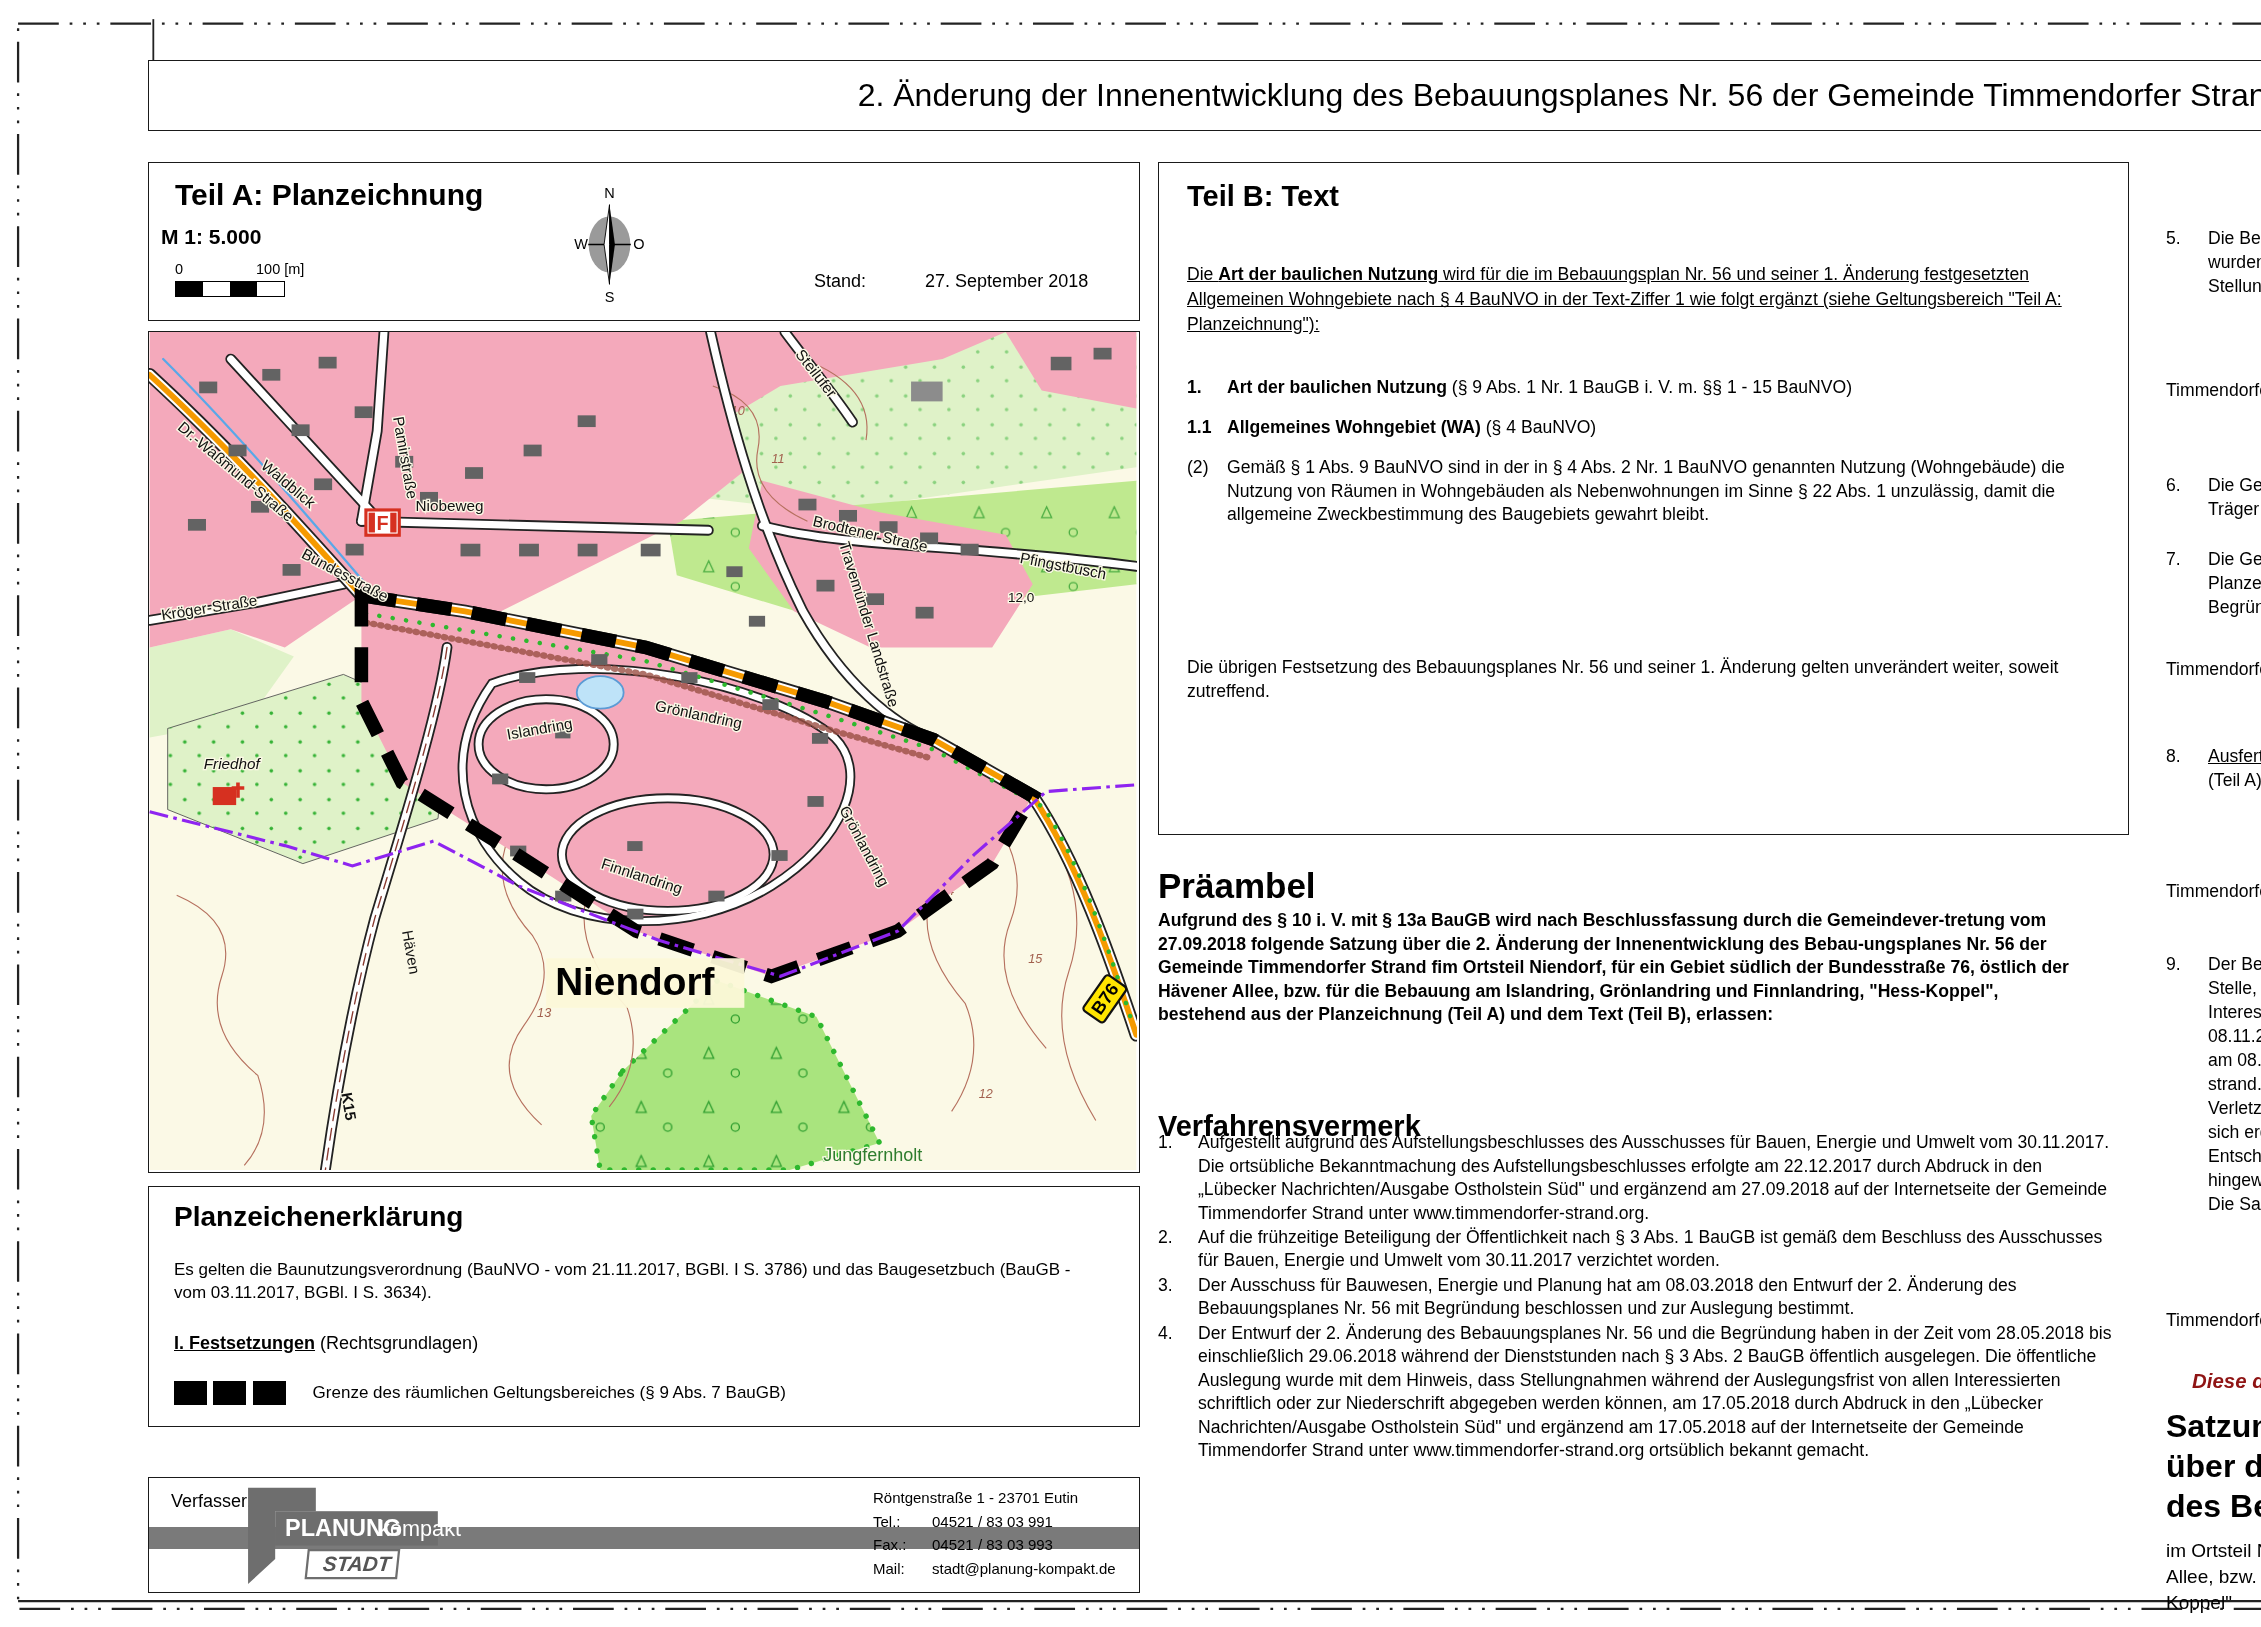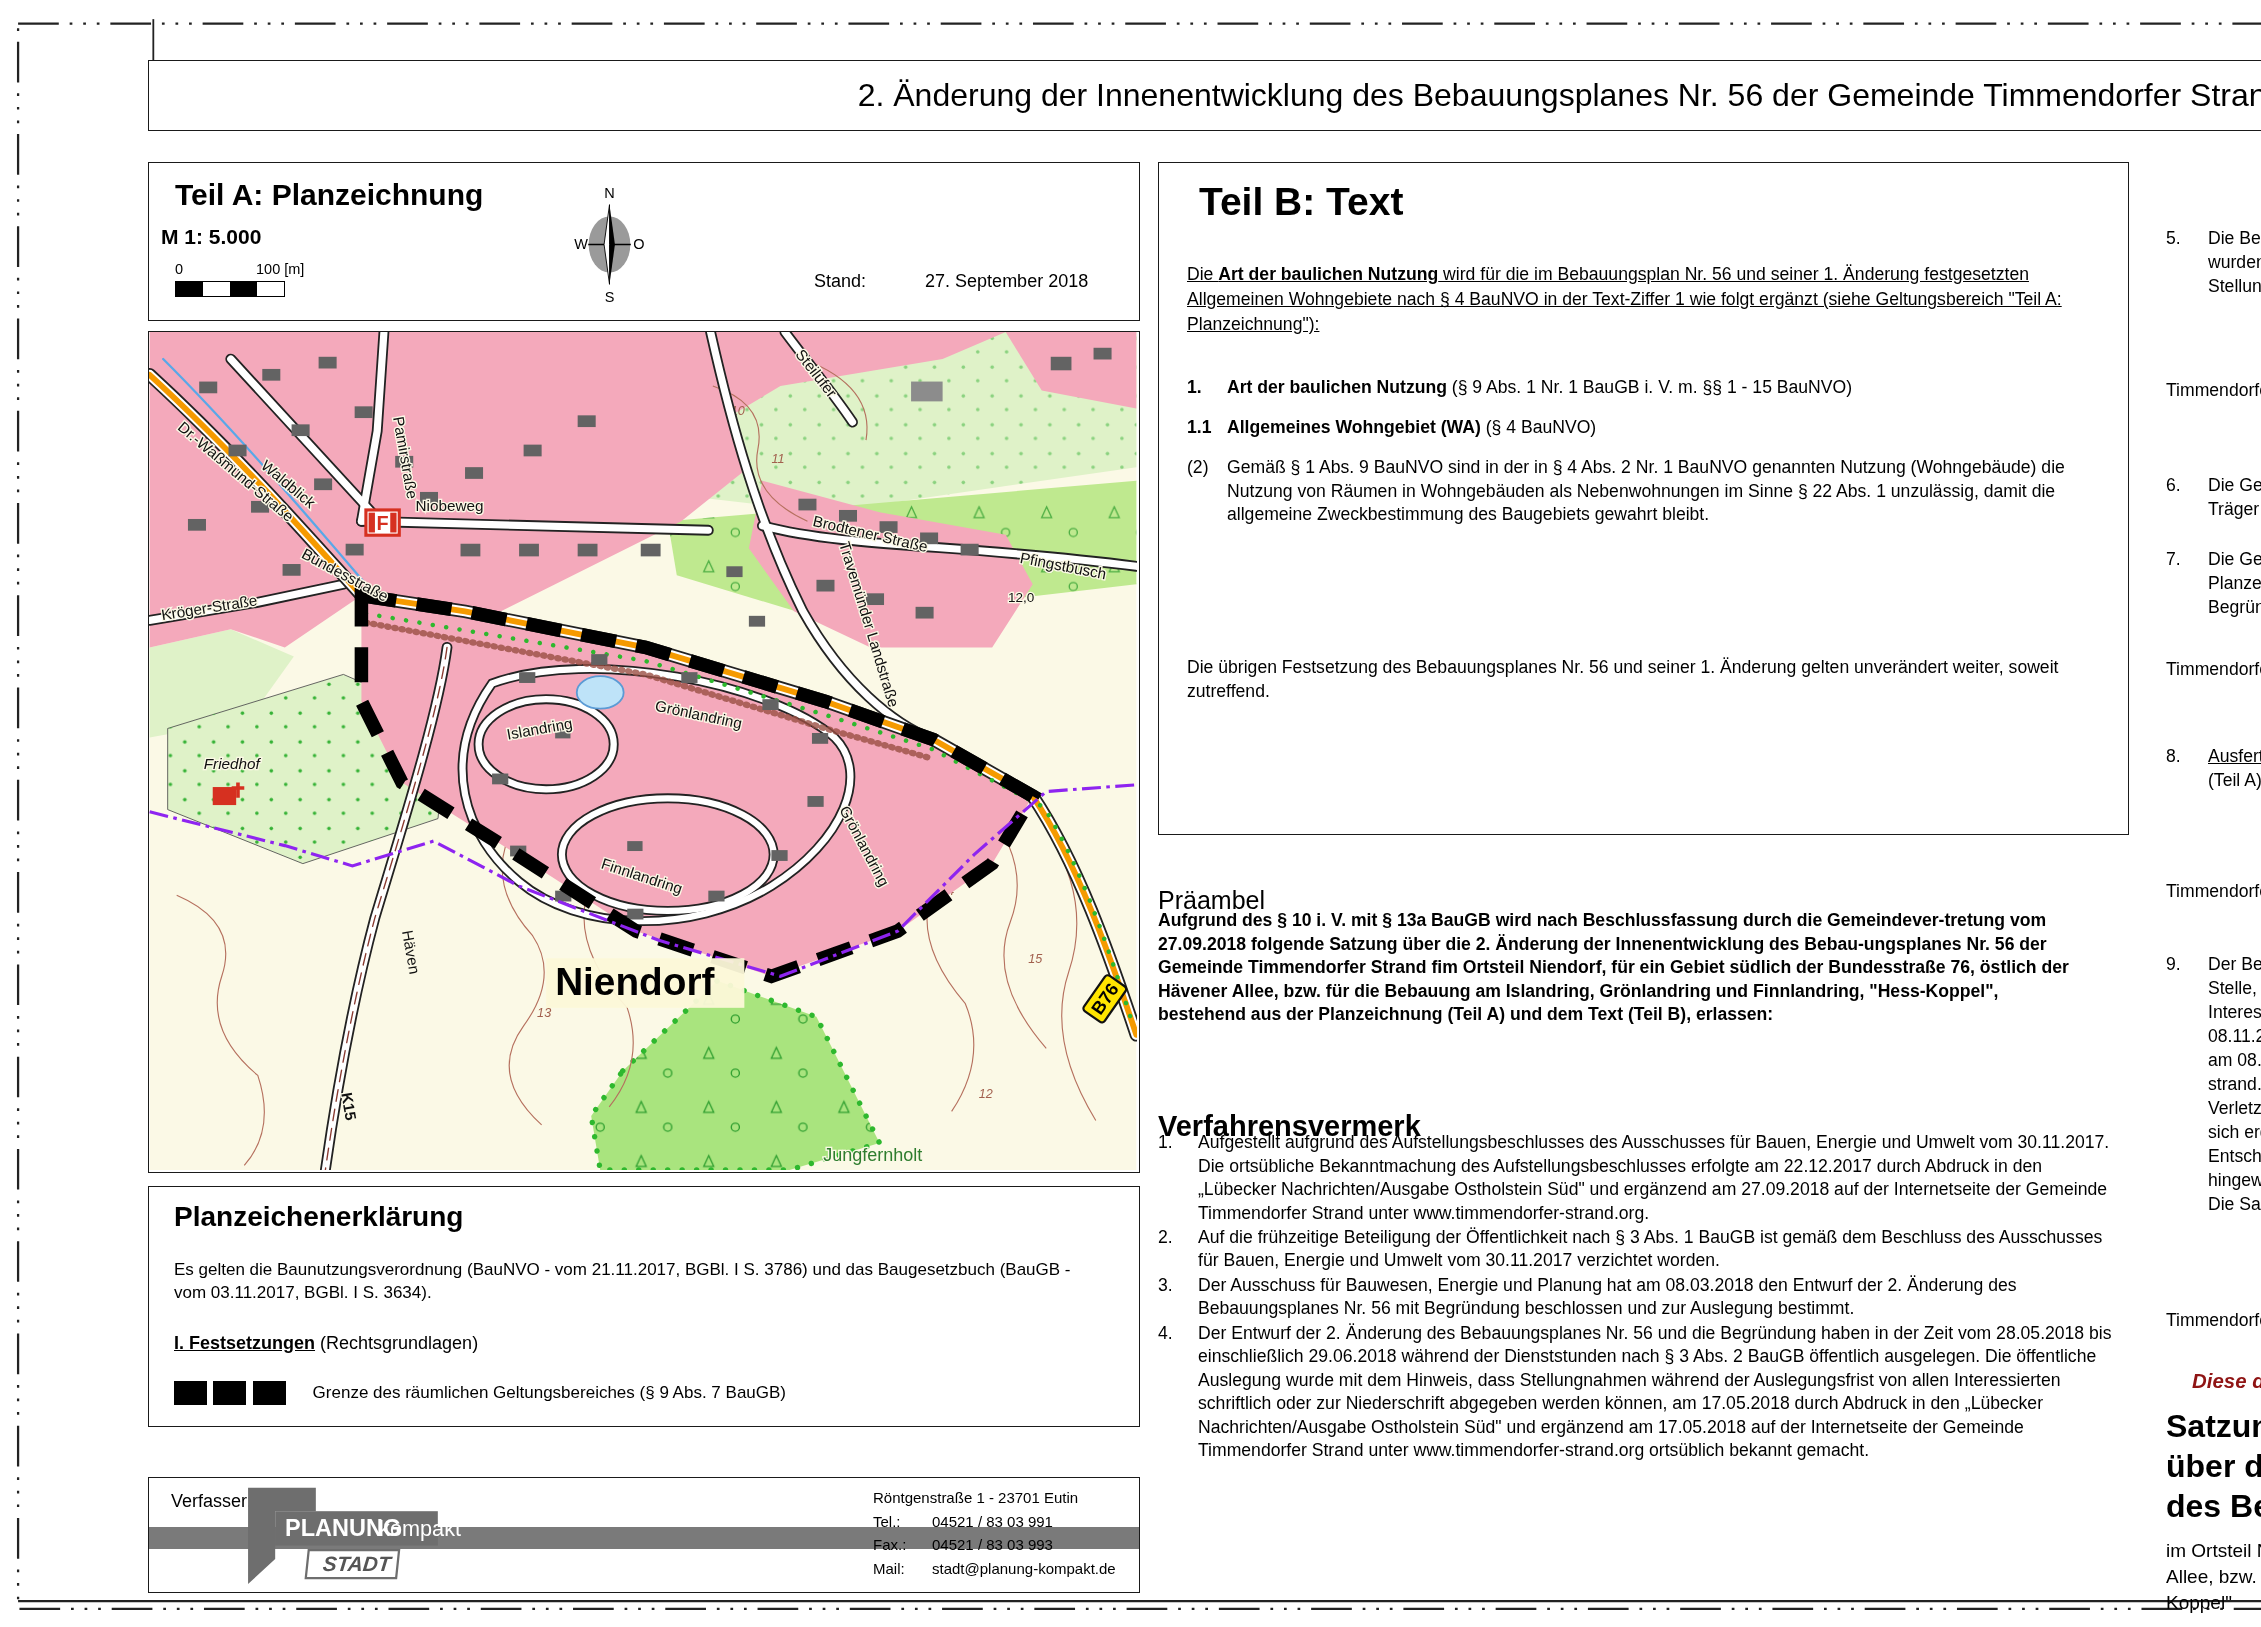--- a/index.html
+++ b/index.html
@@ -35,31 +35,31 @@
   .legrow .lbl{font-size:17px;}
   
   .verfasser{left:148px;top:1477px;width:992px;height:116px;}
   .verfasser .lbl{position:absolute;left:22px;top:12.7px;font-size:18px;}
   .vband{position:absolute;left:0;top:49px;width:100%;height:22px;background:#7a7a7a;}
   .vlogo{position:absolute;left:81px;top:3.6px;}
   .addr{position:absolute;left:724px;top:8.1px;font-size:15px;line-height:23.5px;}
   .addr .row{display:flex;} .addr .k{width:59px;} .addr .v{}
   
   .teilb{left:1158px;top:162px;width:971px;height:673px;}
-  .teilb .h{position:absolute;left:40px;top:17px;font-size:39px;font-weight:bold;}
+  .teilb .h{position:absolute;left:28px;top:17px;font-size:29px;font-weight:bold;}
   .teilb .intro{position:absolute;left:28px;top:99px;width:889px;font-size:17.6px;line-height:25px;text-decoration:underline;}
   .numrow{display:flex;font-size:17.6px;line-height:23.5px;}
   .numrow .n{flex:none;width:40px;font-weight:bold;}
   .tb1{position:absolute;left:28px;top:213px;width:900px;}
   .tb11{position:absolute;left:28px;top:253px;width:900px;}
   .tb2{position:absolute;left:28px;top:293px;width:900px;}
   .tb2 .n{font-weight:normal;}
   .tbclose{position:absolute;left:28px;top:493px;width:886px;font-size:17.6px;line-height:23.5px;}
   .midfree{position:absolute;left:1158px;width:972px;}
-  .praeh{top:886px;font-size:25px;font-weight:normal;}
+  .praeh{top:866px;font-size:35px;font-weight:bold;}
   .praet{top:909px;width:950px;font-size:17.6px;line-height:23.5px;white-space:pre-line;font-weight:bold;}
   .verfh{top:1110px;font-size:29px;font-weight:bold;}
   .vvitem{display:flex;font-size:17.6px;line-height:23.5px;margin-bottom:0.9px;}
   .vvitem .n{flex:none;width:40px;}
   .vvwrap{top:1131px;width:959px;}
   
   .rcol{position:absolute;left:2166px;width:834px;}
   .ritem{display:flex;font-size:17.6px;line-height:24px;}
   .ritem .n{flex:none;width:42px;}
   .ritem .t{white-space:pre-line;}

